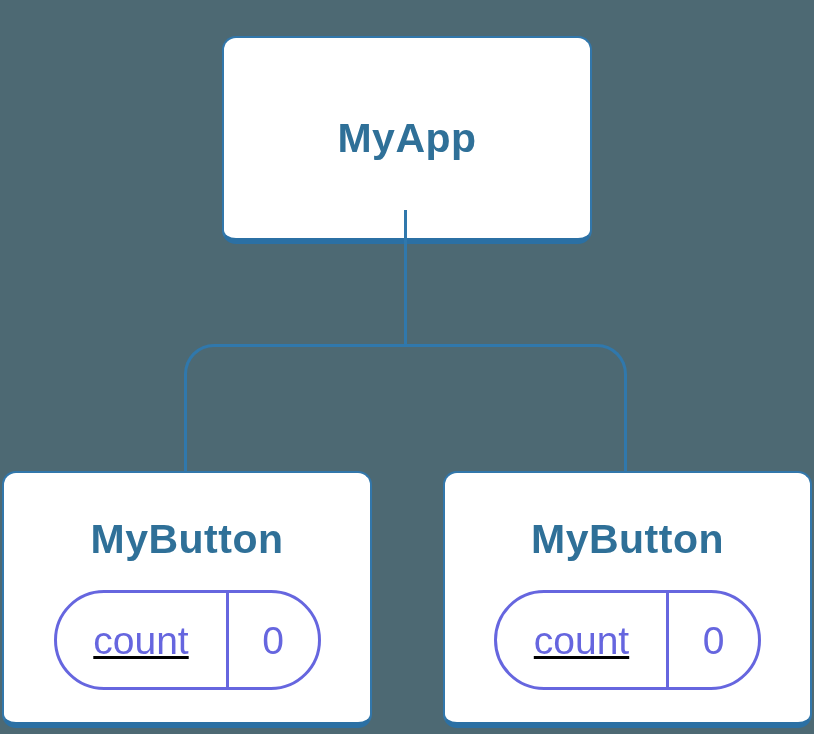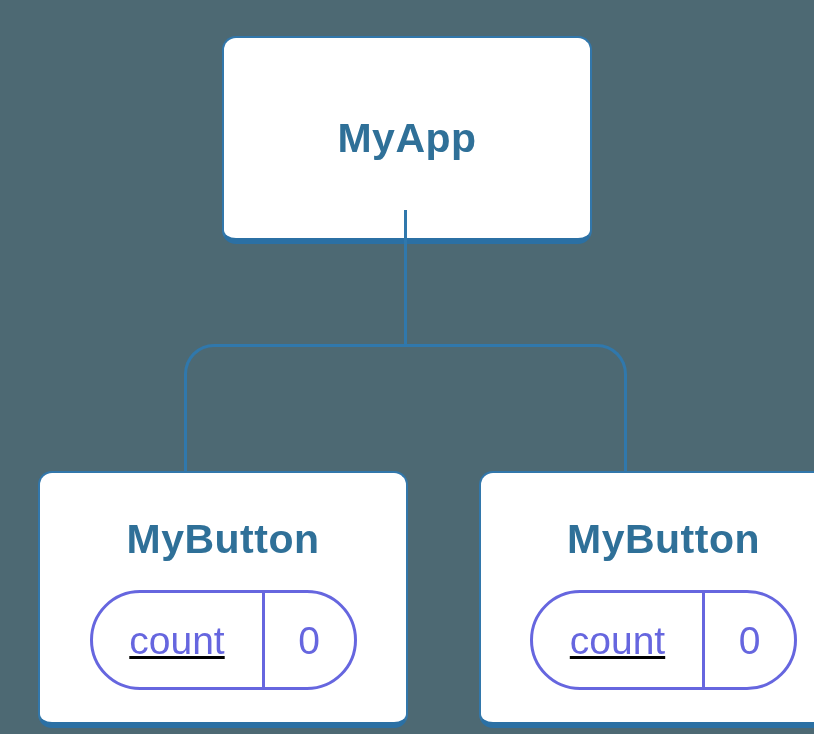--- a/index.html
+++ b/index.html
@@ -42,21 +42,20 @@
     margin-top: 34px;
   }
   .node-child {
     top: 471px;
     width: 370px;
     height: 257px;
     display: flex;
     flex-direction: column;
     align-items: center;
     padding-top: 42px;
-    margin-left: 36px;
   }
   .node-child-left  { left: 2px; }
   .node-child-right { left: 443px; width: 369px; }
   .node-title {
     color: var(--node-title);
     font-size: 41px;
     font-weight: 600;
     line-height: 48px;
     letter-spacing: 0.5px;
     white-space: nowrap;

